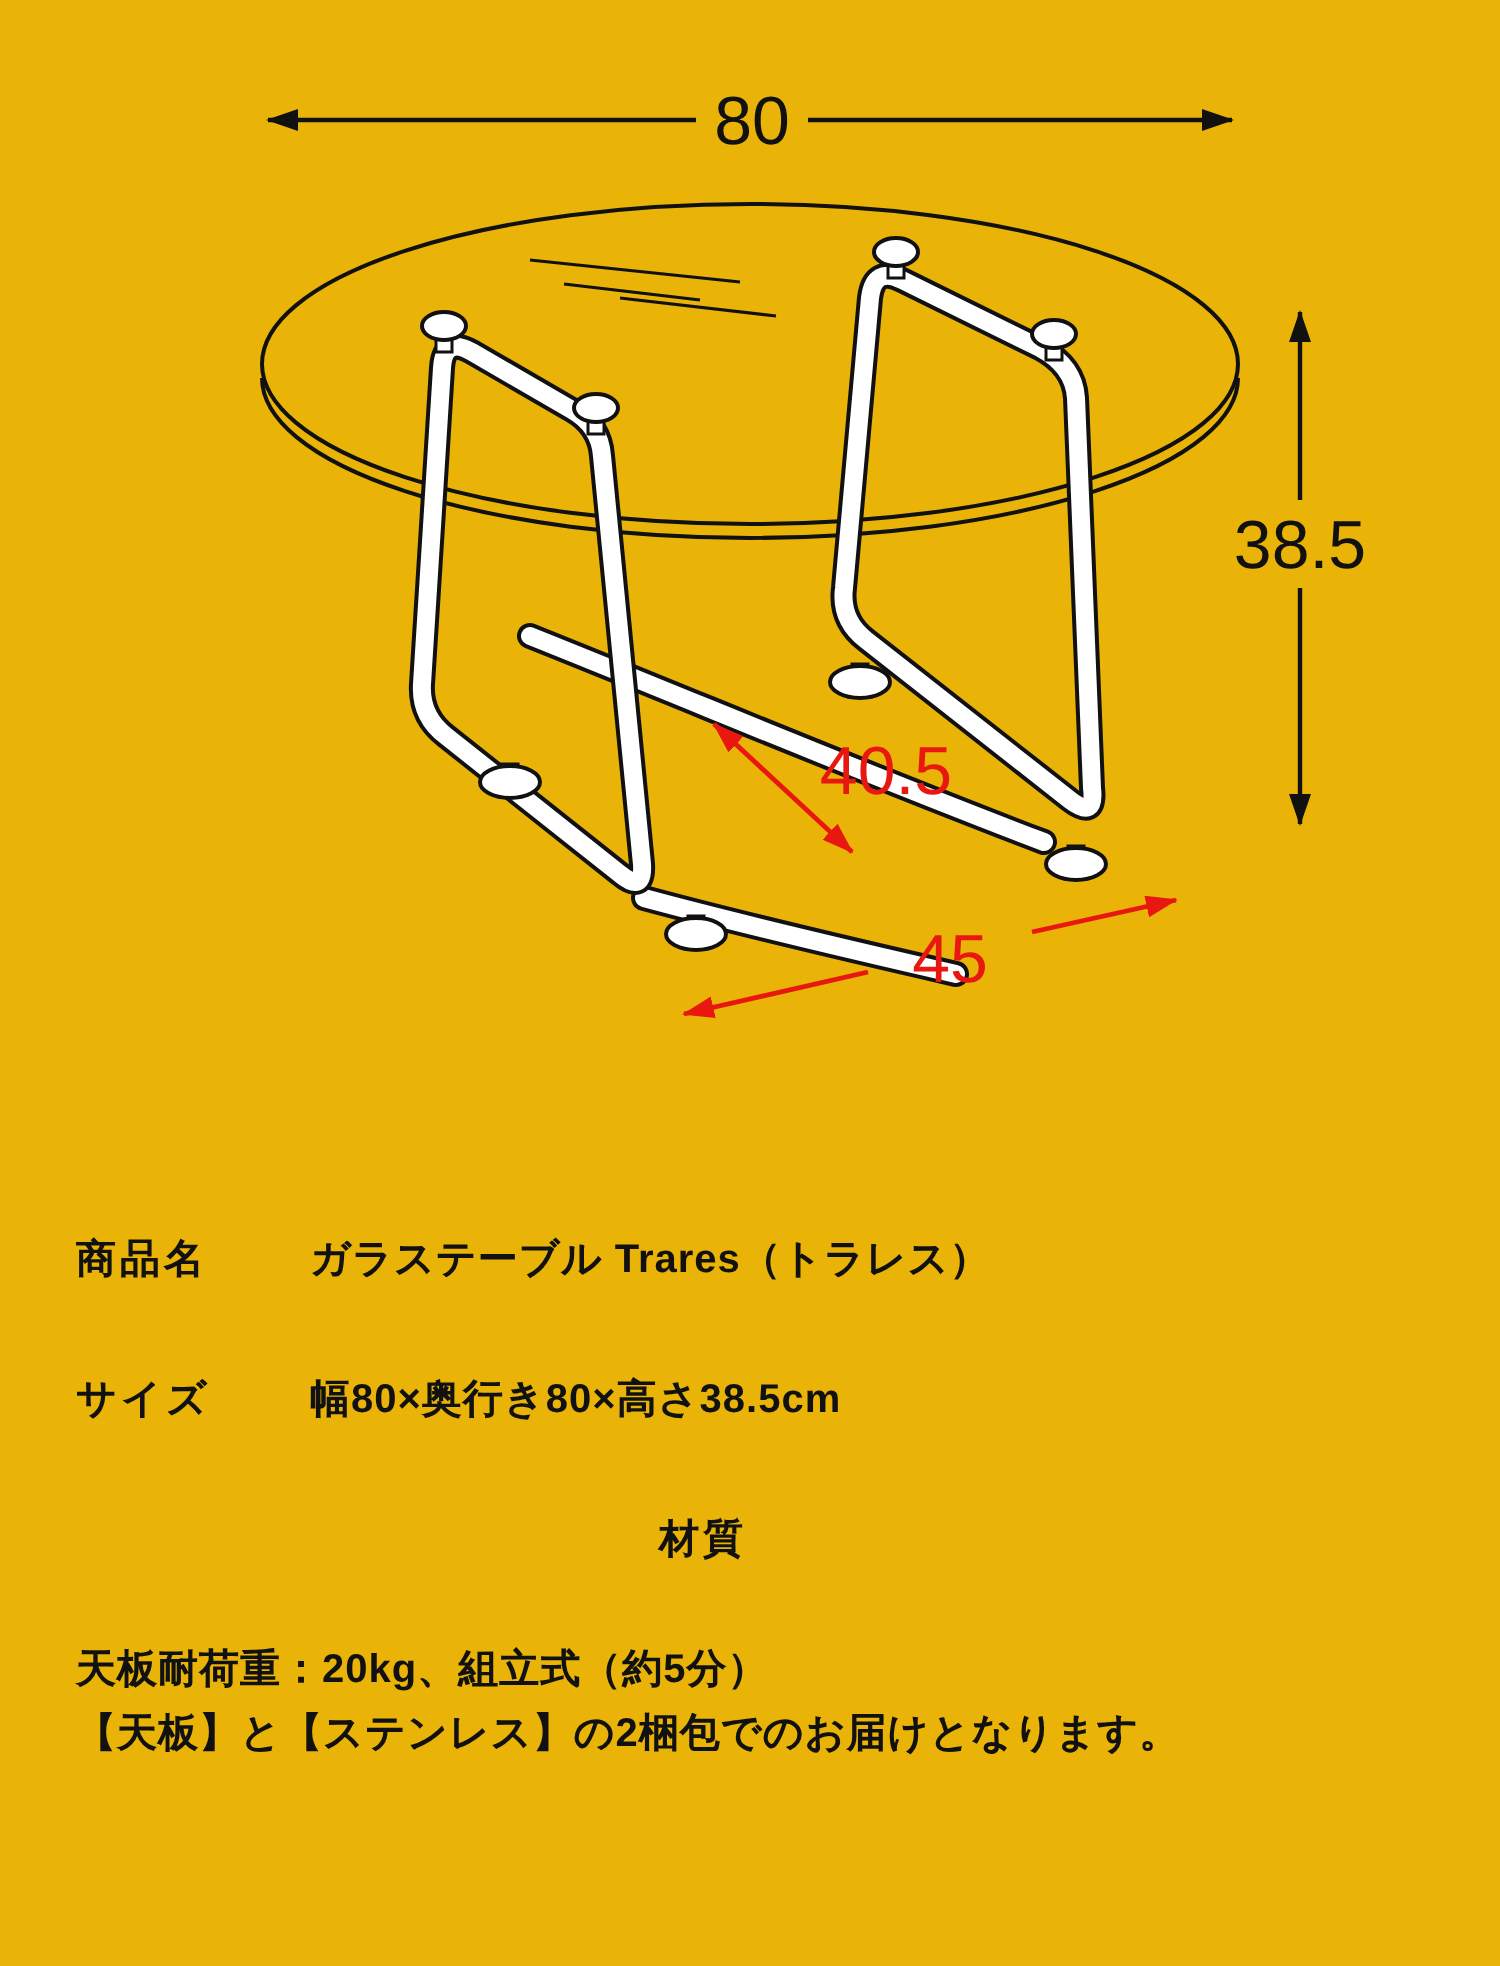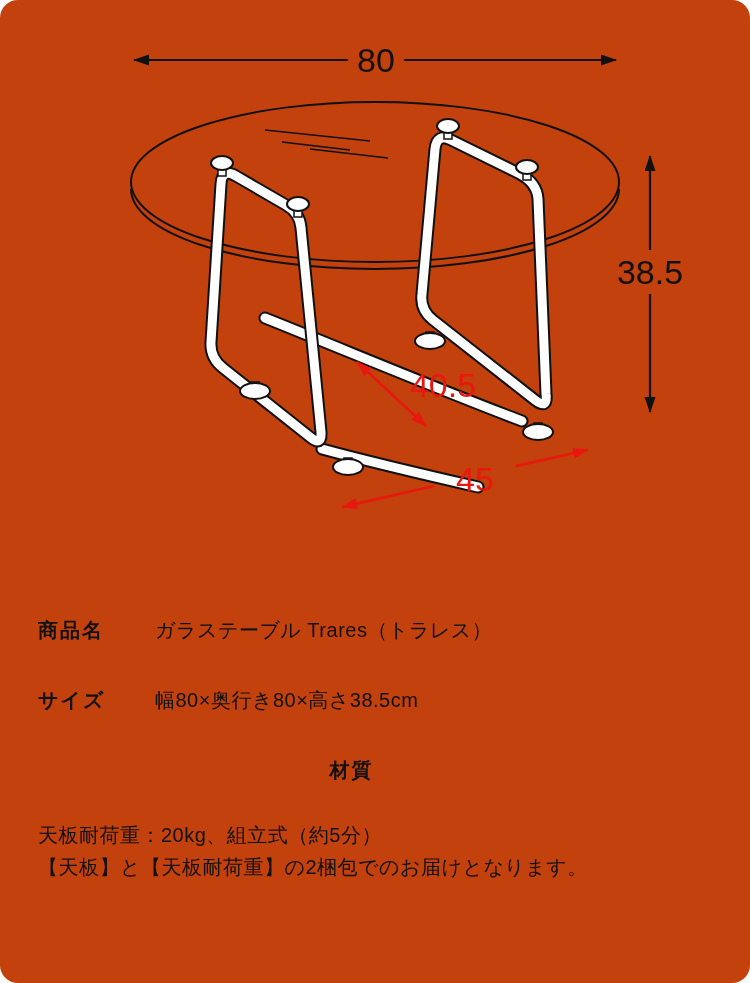--- a/index.html
+++ b/index.html
@@ -1,22 +1,21 @@
 <!DOCTYPE html>
 <html><head>
 <meta charset="utf-8">
 <style>
   html,body{margin:0;padding:0;background:#ffffff;}
   .canvas{
     position:relative;
     width:750px;height:983px;
-    background:#c2410c;
+    background:#eab308;
     font-family:"Liberation Sans","DejaVu Sans",sans-serif;
     overflow:hidden;
-    border-radius:18px;
   }
   .diagram-svg{position:absolute;left:0;top:0;}
   .dim-text{
     font-family:"Liberation Sans","DejaVu Sans",sans-serif;
     font-size:34px;
     fill:#111111;
   }
   .dim-text.red{fill:#e8170f;}
   .spec-row{
     position:absolute;
@@ -32,20 +31,21 @@
     font-size:20px;
     letter-spacing:2px;
     color:#111111;
     line-height:32px;
   }
   .spec-value{
     font-size:20px;
     letter-spacing:0.5px;
     color:#111111;
     line-height:32px;
+    font-weight:bold;
   }
 </style>
 </head>
 <body>
 
 <div class="canvas">
 
   <svg class="diagram-svg" width="750" height="560" viewBox="0 0 750 560">
     <defs>
       <marker id="arrB" markerUnits="userSpaceOnUse" markerWidth="18" markerHeight="14" refX="15" refY="5.5" orient="auto-start-reverse">
@@ -158,17 +158,17 @@
     <div class="spec-value">幅80×奥行き80×高さ38.5cm</div>
   </div>
 
   <div class="spec-row" style="top:754px;justify-content:center;">
     <div class="spec-label">材質</div>
   </div>
 
   <div class="spec-row" style="top:819px;">
     <div class="spec-value">
       <div>天板耐荷重：20kg、組立式（約5分）</div>
-      <div>【天板】と【天板耐荷重】の2梱包でのお届けとなります。</div>
+      <div>【天板】と【ステンレス】の2梱包でのお届けとなります。</div>
     </div>
   </div>
 
 </div>
 
 </body></html>

